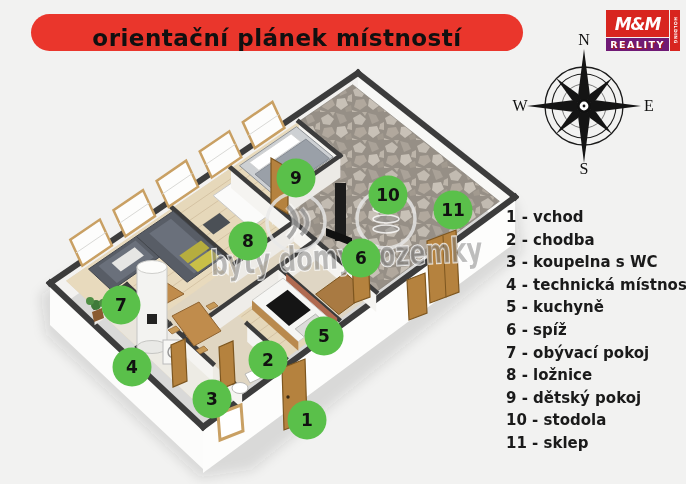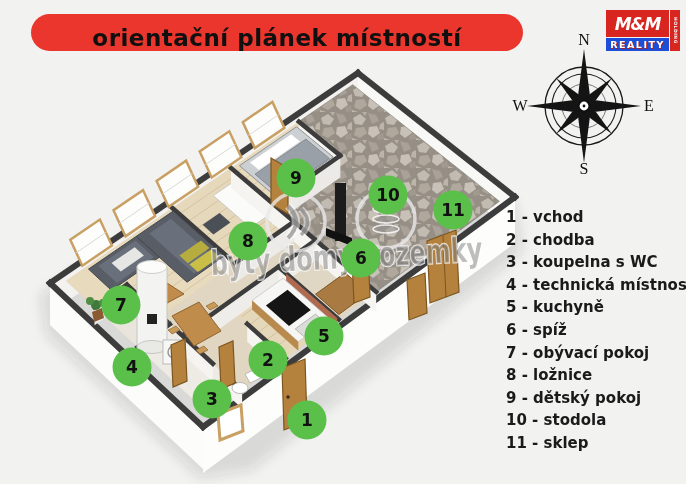--- a/index.html
+++ b/index.html
@@ -7,21 +7,21 @@
          font-family:"DejaVu Sans","Liberation Sans",sans-serif;}
   
   .banner{position:absolute;left:31px;top:14px;width:492px;height:37px;background:#ea362c;
           border-radius:19px;display:flex;align-items:flex-end;justify-content:center;}
   .banner span{font-size:23px;font-weight:bold;color:#101010;letter-spacing:.5px;}
   
   .logo{position:absolute;left:606px;top:10px;width:74px;height:57px;}
   .logo .red{position:absolute;left:0;top:0;width:63px;height:27px;background:#d8251f;
              display:flex;align-items:center;justify-content:center;}
   .logo .red span{color:#fff;font-weight:800;font-style:italic;font-size:17px;letter-spacing:-1px;}
-  .logo .blue{position:absolute;left:0;top:28px;width:63px;height:13px;background:#1d4ed8;
+  .logo .blue{position:absolute;left:0;top:28px;width:63px;height:13px;background:#701a75;
               display:flex;align-items:center;justify-content:center;}
   .logo .blue span{color:#fff;font-weight:800;font-size:9.5px;letter-spacing:1.5px;
                    text-shadow:1px 1px 0 #b01d18;}
   .logo .side{position:absolute;left:64px;top:0;width:10px;height:41px;background:#d8251f;
               display:flex;align-items:center;justify-content:center;}
   .logo .side span{color:#fff;font-size:4.5px;font-weight:bold;writing-mode:vertical-rl;letter-spacing:.5px;}
   
   .compass{position:absolute;left:511px;top:33px;}
   .compass text{font-family:"Liberation Serif","DejaVu Serif",serif;font-size:16px;fill:#111;}
   

